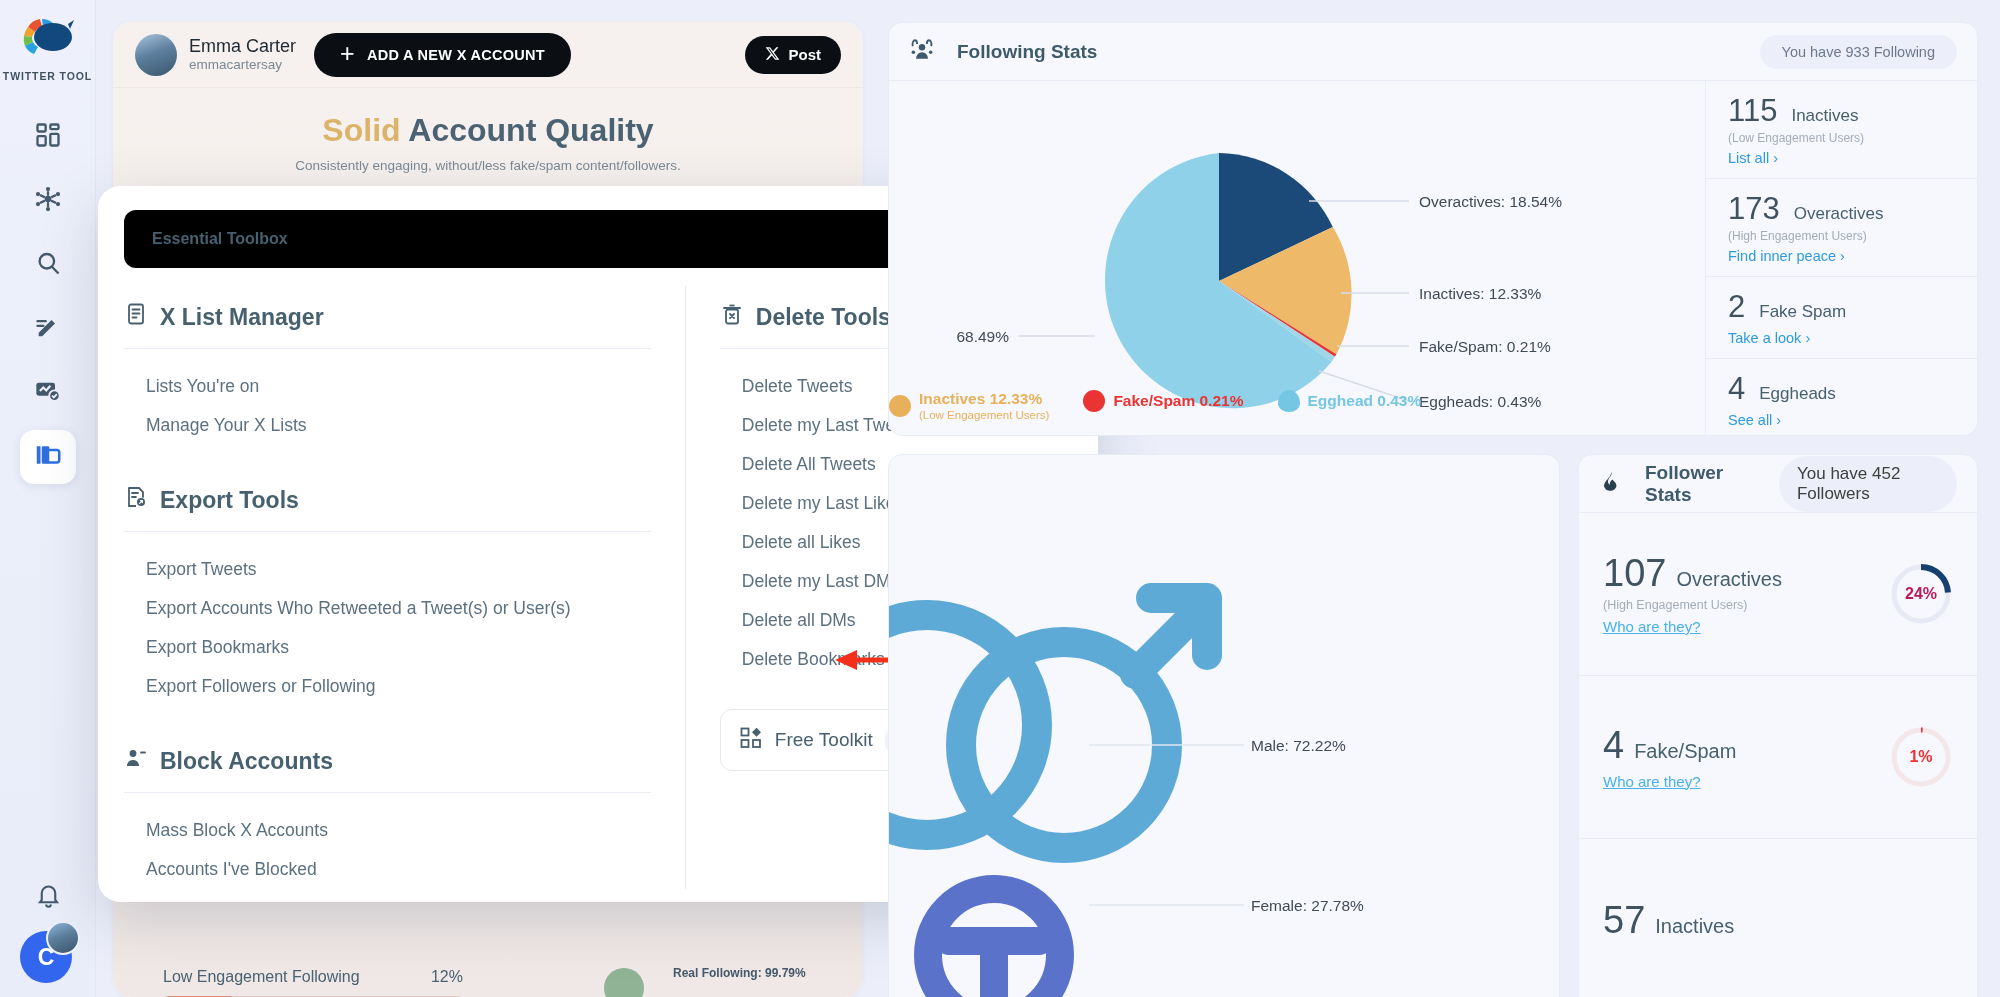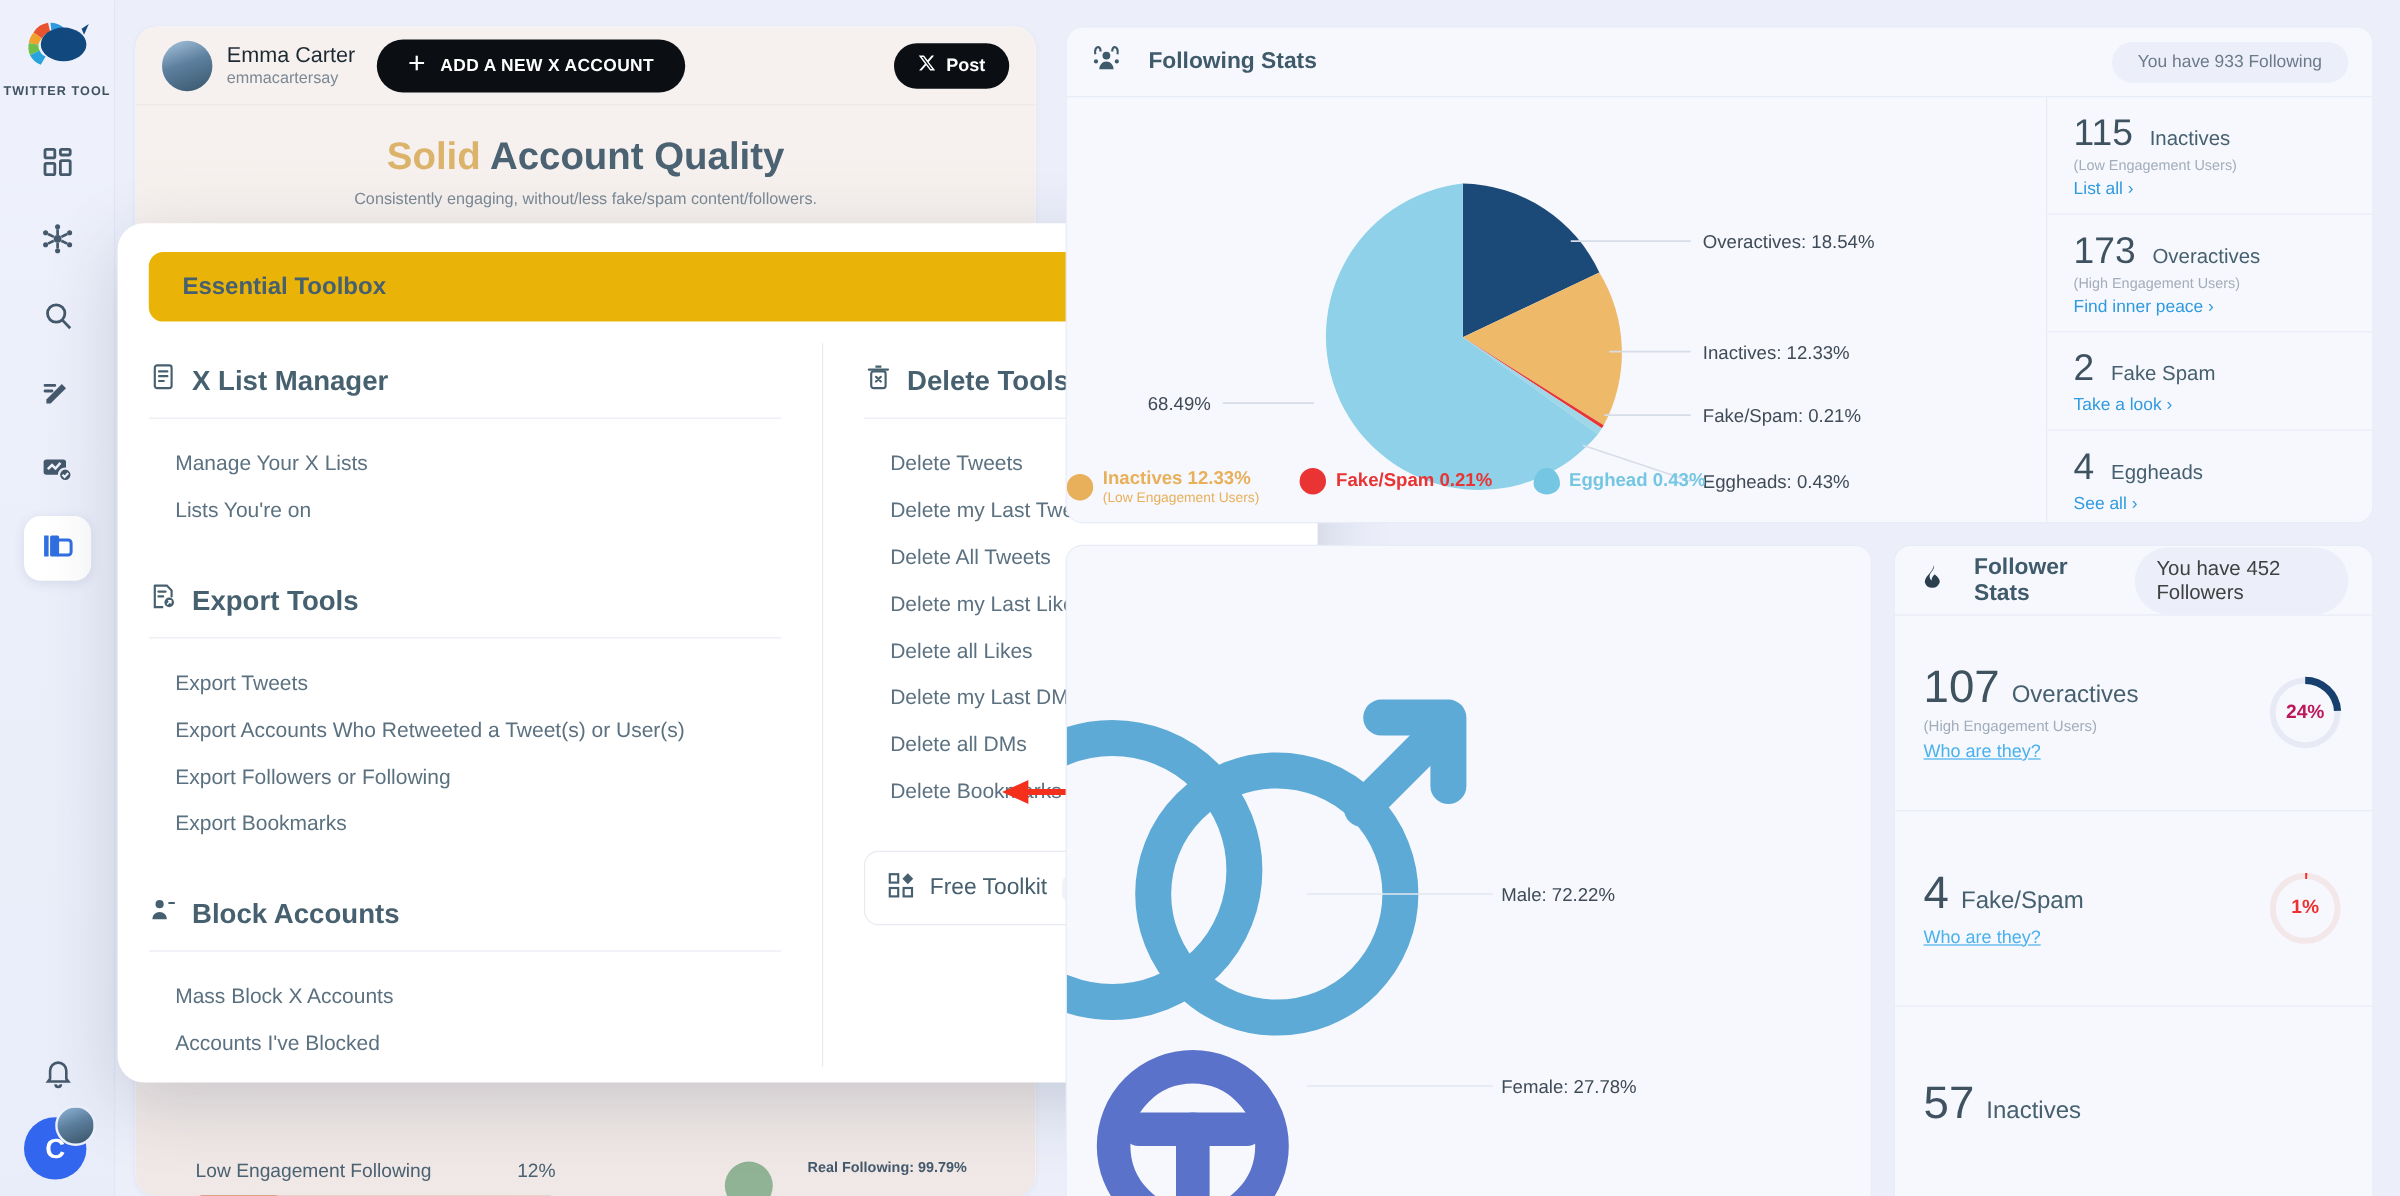--- a/index.html
+++ b/index.html
@@ -93,23 +93,23 @@
   .p-head { position:absolute; left:26px; top:0px; width:40px; height:40px; border-radius:50%; background:#8fb394;}
   .real-follow { position:absolute; left: 560px; top: 878px; font-size: 12px; color:#44596b; font-weight:600;}
 
   
   .modal {
     position:absolute; left: 98px; top: 186px; width: 1000px; height: 716px;
     background:#fff; border-radius: 22px; box-shadow: 0 18px 60px rgba(30,45,80,.18);
     padding: 24px 26px 0 26px;
   }
   .modal-head {
-    height: 58px; background:#eab308; border-radius: 12px;
+    height: 58px; background:#000000; border-radius: 12px;
     display:flex; align-items:center; padding: 0 28px;
-    font-size: 20px; color:#46606f; font-weight: 600;
+    font-size: 16px; color:#46606f; font-weight: 600;
   }
   .modal-cols { display:flex; margin-top: 18px; }
   .col-l { width: 575px; padding-right: 34px; border-right: 1px solid #e8ebf2; }
   .col-r { width: 395px; padding-left: 34px; }
   .sec-title {
     display:flex; align-items:center; gap: 12px;
     font-size: 23px; color:#46606f; font-weight: 600; margin-top: 16px;
   }
   .sec-rule { height:1px; background:#e9ecf3; margin-top: 16px; }
   .menu { margin-top: 18px; }
@@ -327,43 +327,43 @@
           <span>
             <svg width="24" height="24" viewBox="0 0 24 24" fill="none" stroke="#46606f" stroke-width="1.8">
               <rect x="5" y="2.5" width="14" height="19" rx="2"></rect>
               <path d="M8.5 7.5h7M8.5 11.5h7M8.5 15.5h4" stroke-linecap="round"></path>
             </svg>
           </span>
           <span>X List Manager</span>
         </div>
         <div class="sec-rule"></div>
         <div class="menu">
+          <div class="menu-item">Lists You're on</div>
           <div class="menu-item">Manage Your X Lists</div>
-          <div class="menu-item">Lists You're on</div>
         </div>
 
         <div class="sec-gap"></div>
         <div class="sec-title">
           <span>
             <svg width="24" height="24" viewBox="0 0 24 24" fill="none" stroke="#46606f" stroke-width="1.8">
               <path d="M5 3h10l4 4v5" stroke-linecap="round"></path>
                 <path d="M5 3v18h7"></path>
               <path d="M8 8h6M8 12h4" stroke-linecap="round"></path>
               <circle cx="17" cy="17" r="4" fill="#46606f" stroke="none"></circle>
               <path d="M15.6 18.4 18.4 15.6M16.4 15.6h2v2" stroke="#fff" stroke-width="1.2" stroke-linecap="round"></path>
             </svg>
           </span>
           <span>Export Tools</span>
         </div>
         <div class="sec-rule"></div>
         <div class="menu">
           <div class="menu-item">Export Tweets</div>
           <div class="menu-item">Export Accounts Who Retweeted a Tweet(s) or User(s)</div>
+          <div class="menu-item">Export Bookmarks</div>
           <div class="menu-item">Export Followers or Following</div>
-          <div class="menu-item">Export Bookmarks</div>
         </div>
 
         <div class="sec-gap"></div>
         <div class="sec-title">
           <span>
             <svg width="24" height="24" viewBox="0 0 24 24" fill="none" stroke="#46606f" stroke-width="1.8">
               <circle cx="9" cy="7.5" r="3.4" fill="#46606f" stroke="none"></circle>
               <path d="M3 20c0-3.6 2.7-6 6-6s6 2.4 6 6" fill="#46606f" stroke="none"></path>
               <path d="M17 6.5h4" stroke-linecap="round"></path>
             </svg>

